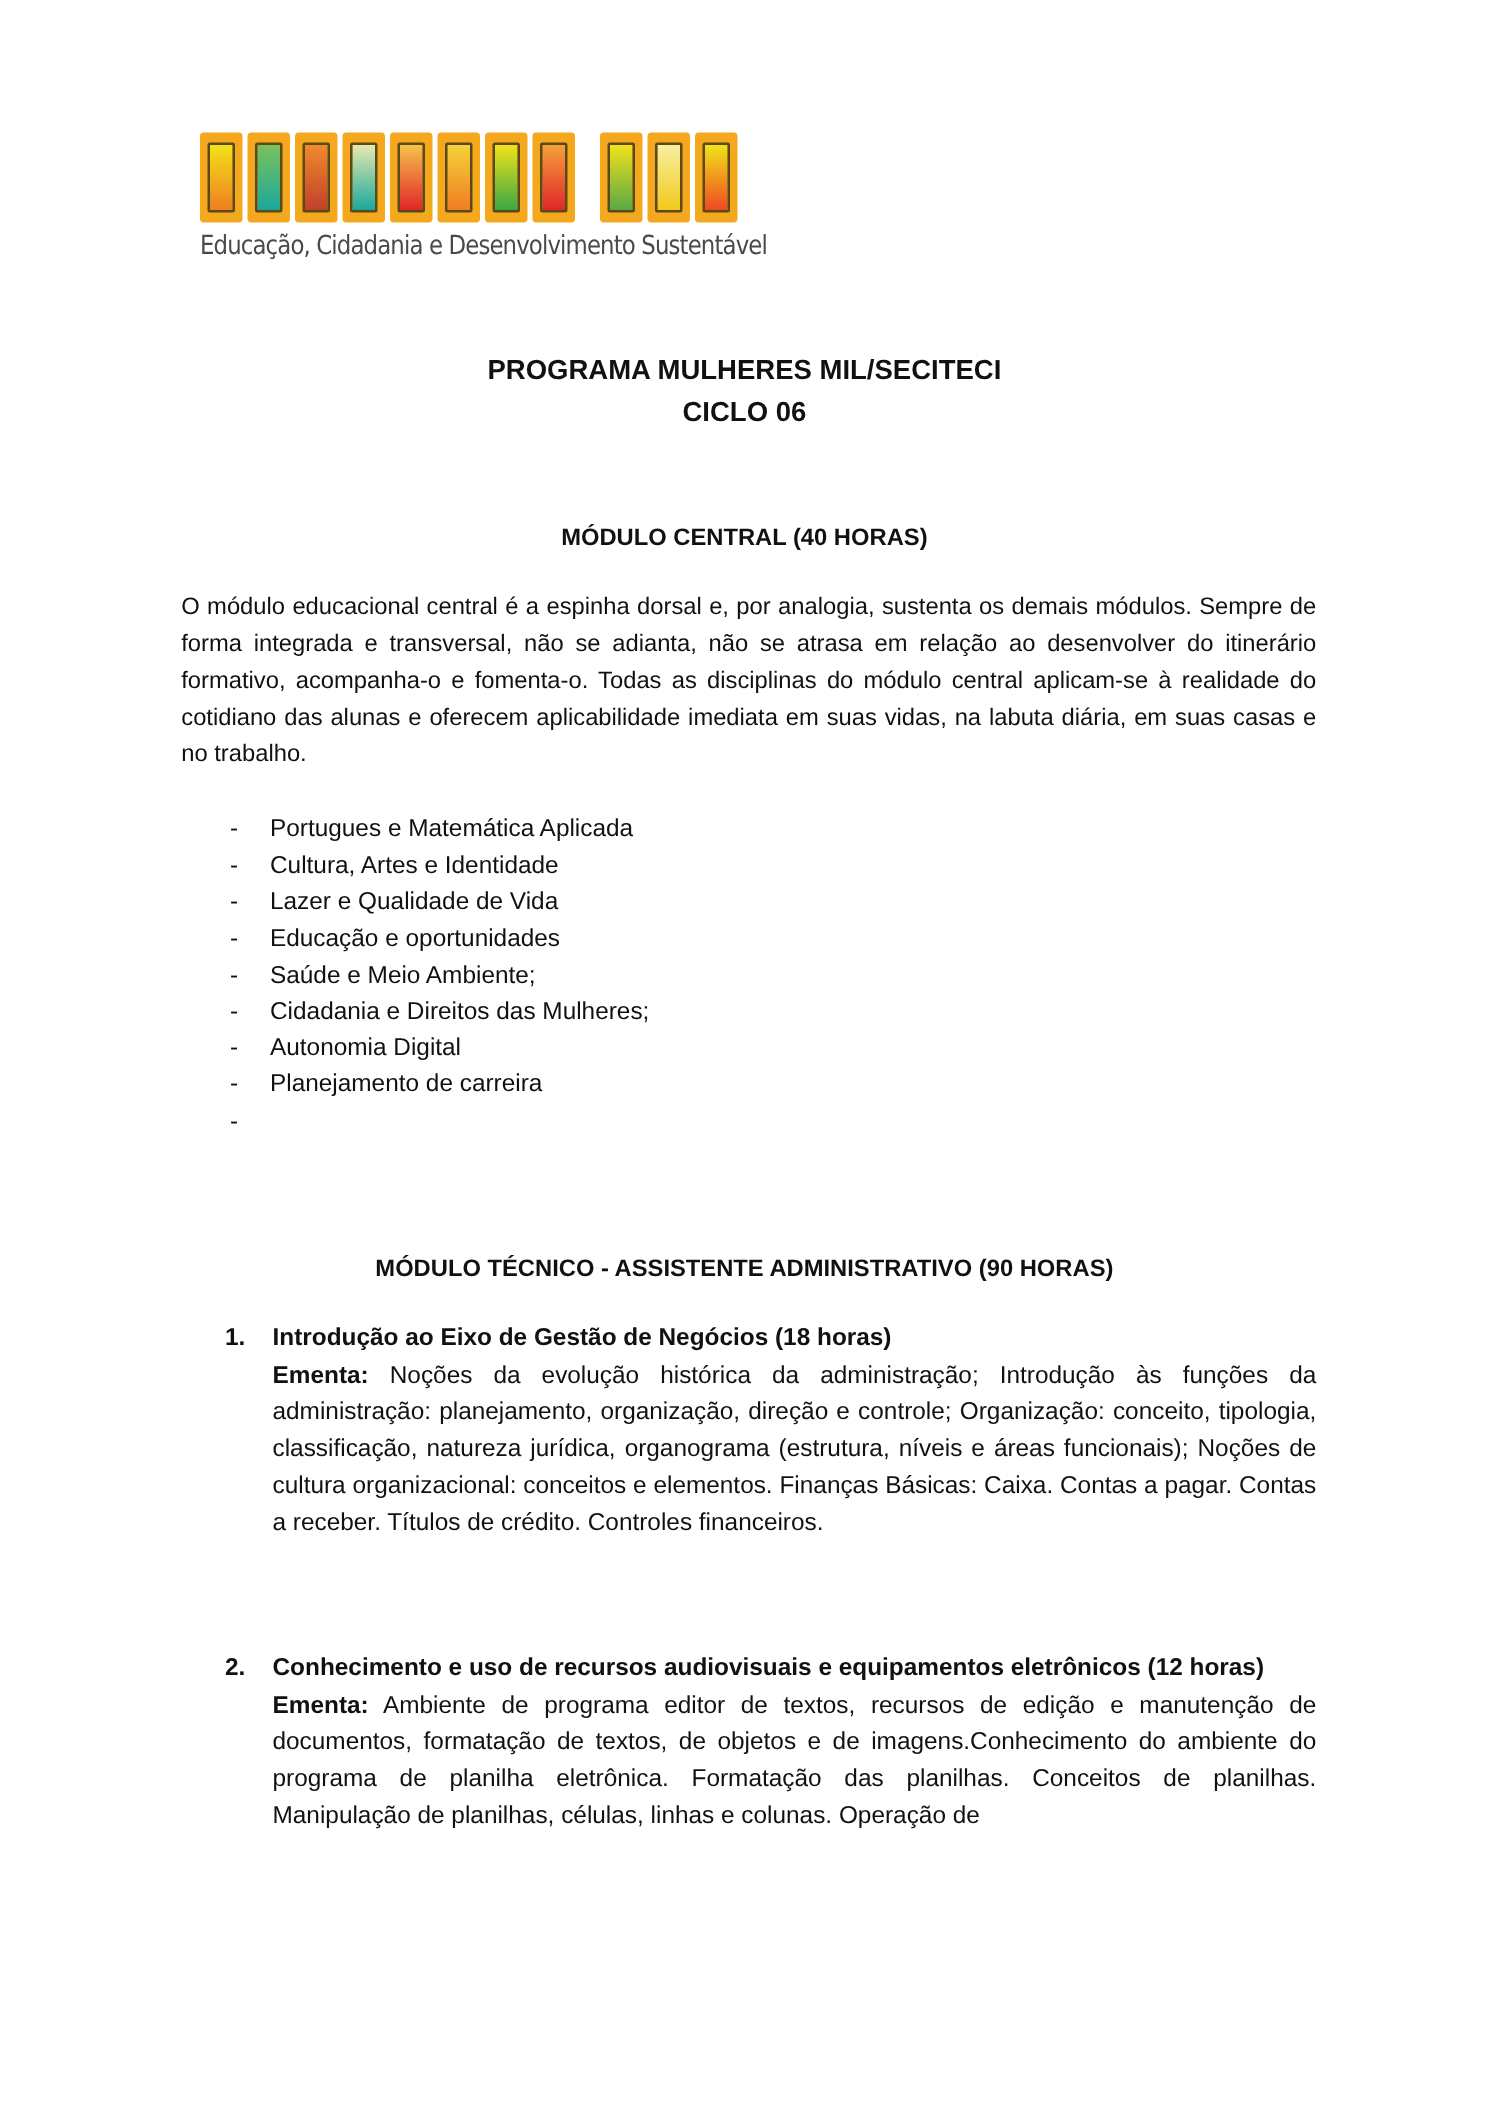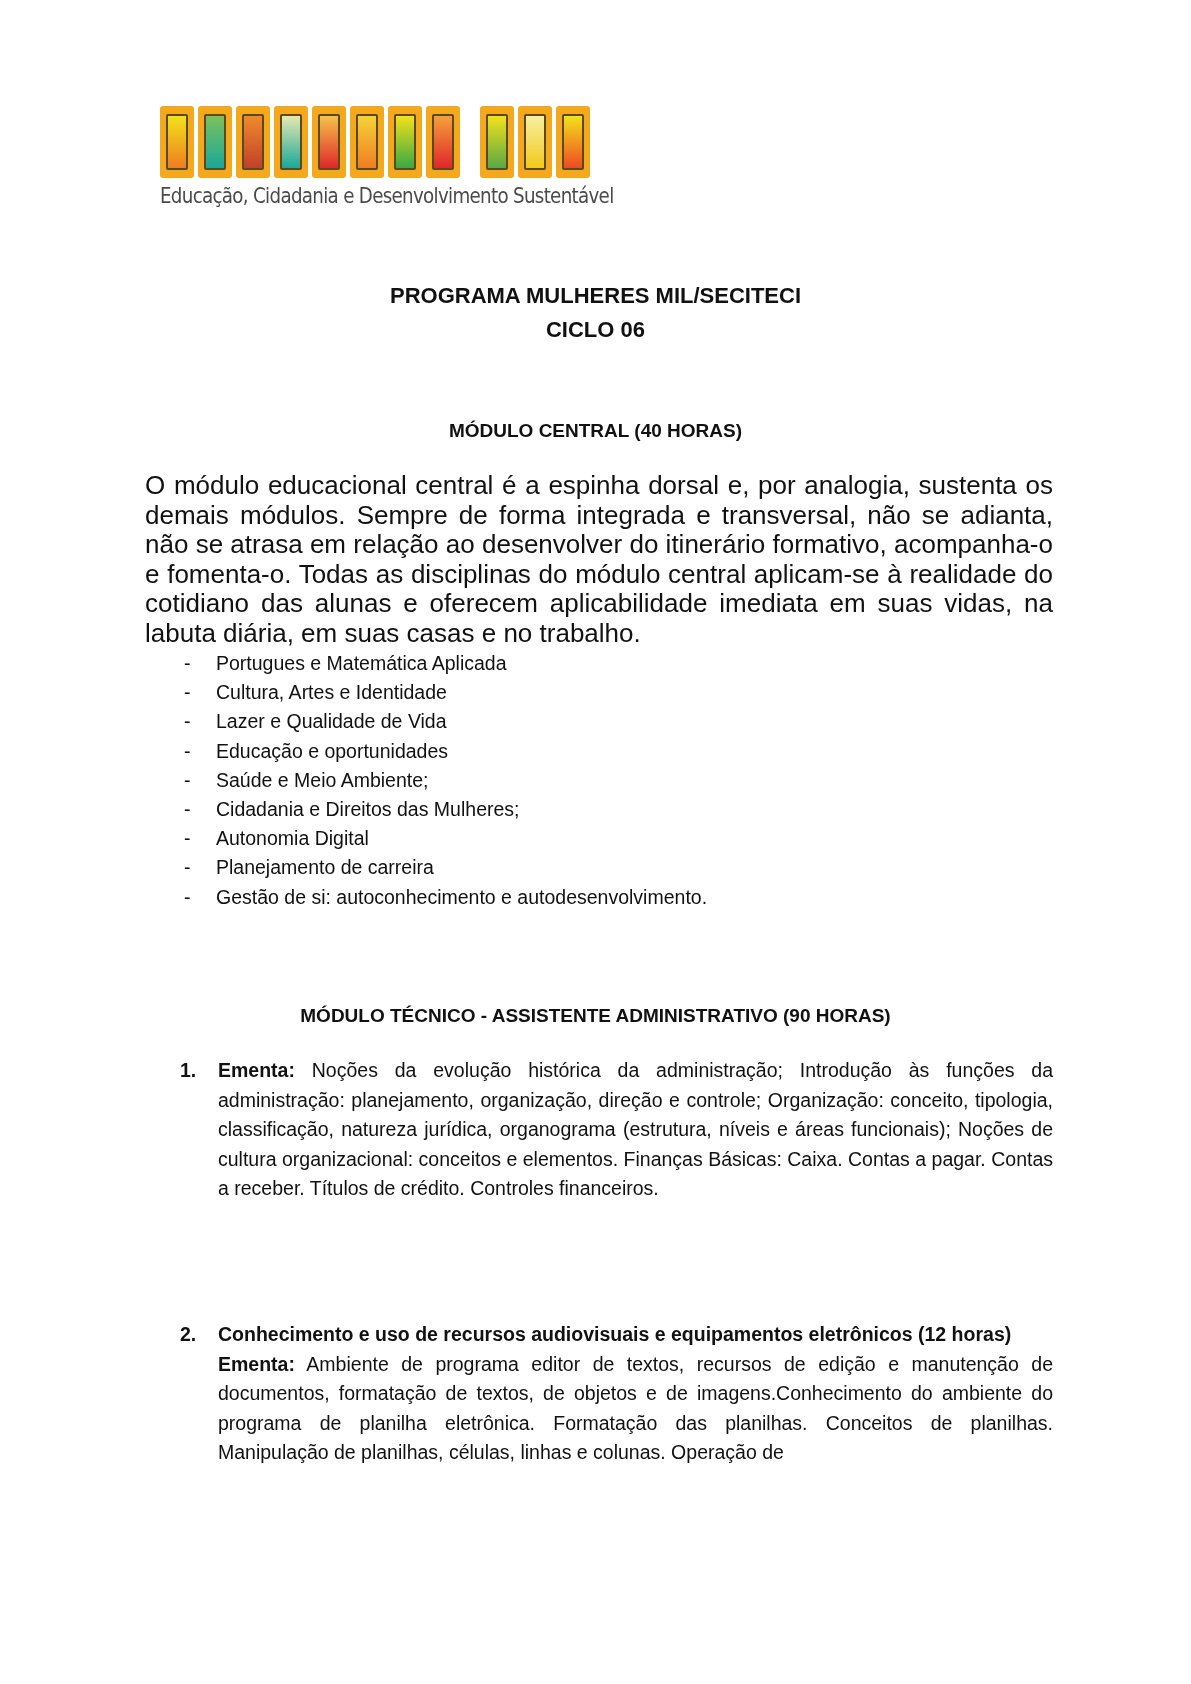--- a/index.html
+++ b/index.html
@@ -23,21 +23,21 @@
   }
   .title {
     position: absolute; left: 0; width: 1191px; text-align: center;
     font-weight: bold; font-size: 22px; line-height: 34px;
   }
   .section-heading {
     position: absolute; left: 0; width: 1191px; text-align: center;
     font-weight: bold; font-size: 19px;
   }
   .para {
-    position: absolute; left: 145px; width: 908px; font-size: 26px; line-height: 29.5px;
+    position: absolute; left: 145px; width: 908px; font-size: 19px; line-height: 29.5px;
     text-align: justify; text-align-last: left;
   }
   .bullets { position: absolute; left: 170px; top: 649px; margin: 0; padding: 0; list-style: none; }
   .bullets li { font-size: 19.5px; line-height: 29.2px; position: relative; padding-left: 46px; white-space: nowrap; }
   .bullets .dash { position: absolute; left: 14px; top: 0; }
   .numitem { position: absolute; left: 180px; width: 873px; font-size: 19.5px; line-height: 29.5px; }
   .numitem .num { position: absolute; left: 0; top: 0; font-weight: bold; }
   .numitem .body { margin-left: 38px; text-align: justify; text-align-last: left; }
   .numitem .item-title { font-weight: bold; }
   .numitem .label { font-weight: bold; }
@@ -93,28 +93,29 @@
 
 <ul class="bullets">
   <li><span class="dash">-</span><span>Portugues e Matemática Aplicada</span></li>
   <li><span class="dash">-</span><span>Cultura, Artes e Identidade</span></li>
   <li><span class="dash">-</span><span>Lazer e Qualidade de Vida</span></li>
   <li><span class="dash">-</span><span>Educação e oportunidades</span></li>
   <li><span class="dash">-</span><span>Saúde e Meio Ambiente;</span></li>
   <li><span class="dash">-</span><span>Cidadania e Direitos das Mulheres;</span></li>
   <li><span class="dash">-</span><span>Autonomia Digital</span></li>
   <li><span class="dash">-</span><span>Planejamento de carreira</span></li>
-  <li><span class="dash">-</span><span>Gestão de si: autoconhecimento e autodesenvolvimento.</span></li>
+  <li><span class="dash">-</span></li>
 </ul>
 
 <div class="section-heading" style="top:1005px;">MÓDULO TÉCNICO - ASSISTENTE ADMINISTRATIVO  (90 HORAS)</div>
 
 <div class="numitem" style="top:1056px;">
   <span class="num">1.</span>
   <div class="body">
+    <div class="item-title">Introdução ao Eixo de Gestão de Negócios (18 horas)</div>
     <div><span class="label">Ementa:</span> <span>Noções da evolução histórica da administração; Introdução às funções da administração: planejamento, organização, direção e controle; Organização: conceito, tipologia, classificação, natureza jurídica, organograma (estrutura, níveis e áreas funcionais); Noções de cultura organizacional: conceitos e elementos. Finanças Básicas: Caixa. Contas a pagar. Contas a receber. Títulos de crédito. Controles financeiros.</span></div>
   </div>
 </div>
 
 <div class="numitem" style="top:1320px;">
   <span class="num">2.</span>
   <div class="body">
     <div class="item-title">Conhecimento e uso de recursos audiovisuais e equipamentos eletrônicos (12 horas)</div>
     <div><span class="label">Ementa:</span> <span>Ambiente de programa editor de textos, recursos de edição e manutenção de documentos, formatação de textos, de objetos e de imagens.Conhecimento do ambiente do programa de planilha eletrônica. Formatação das planilhas. Conceitos de planilhas. Manipulação de planilhas, células, linhas e colunas. Operação de</span></div>
   </div>

